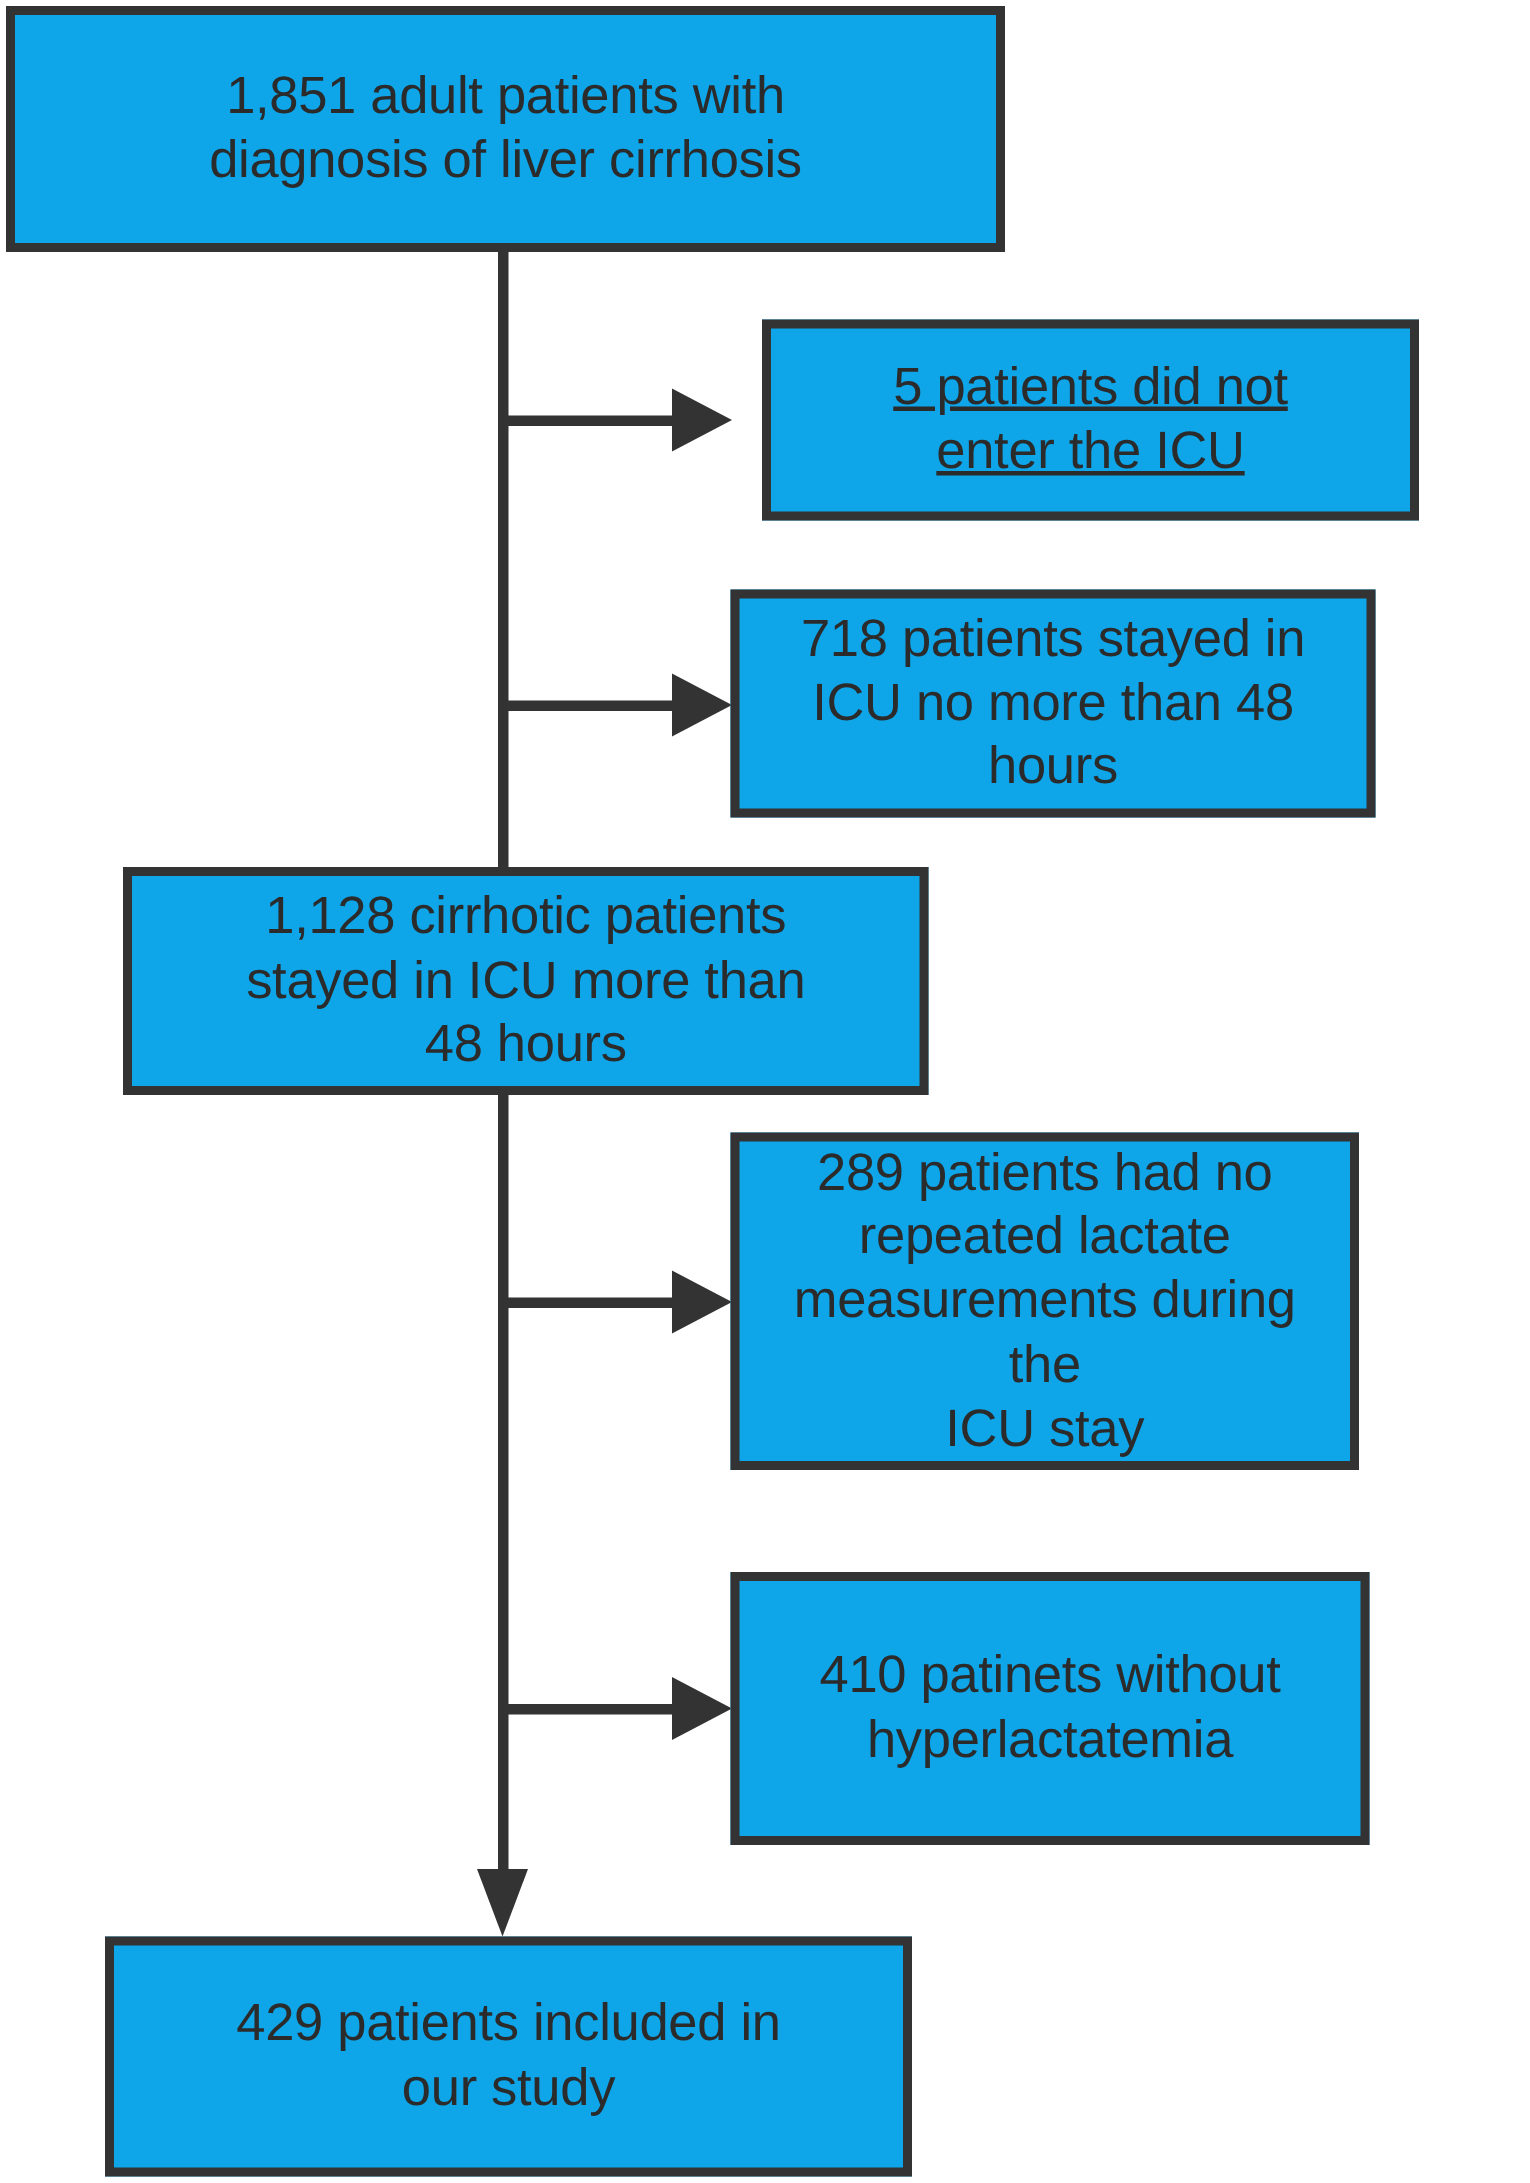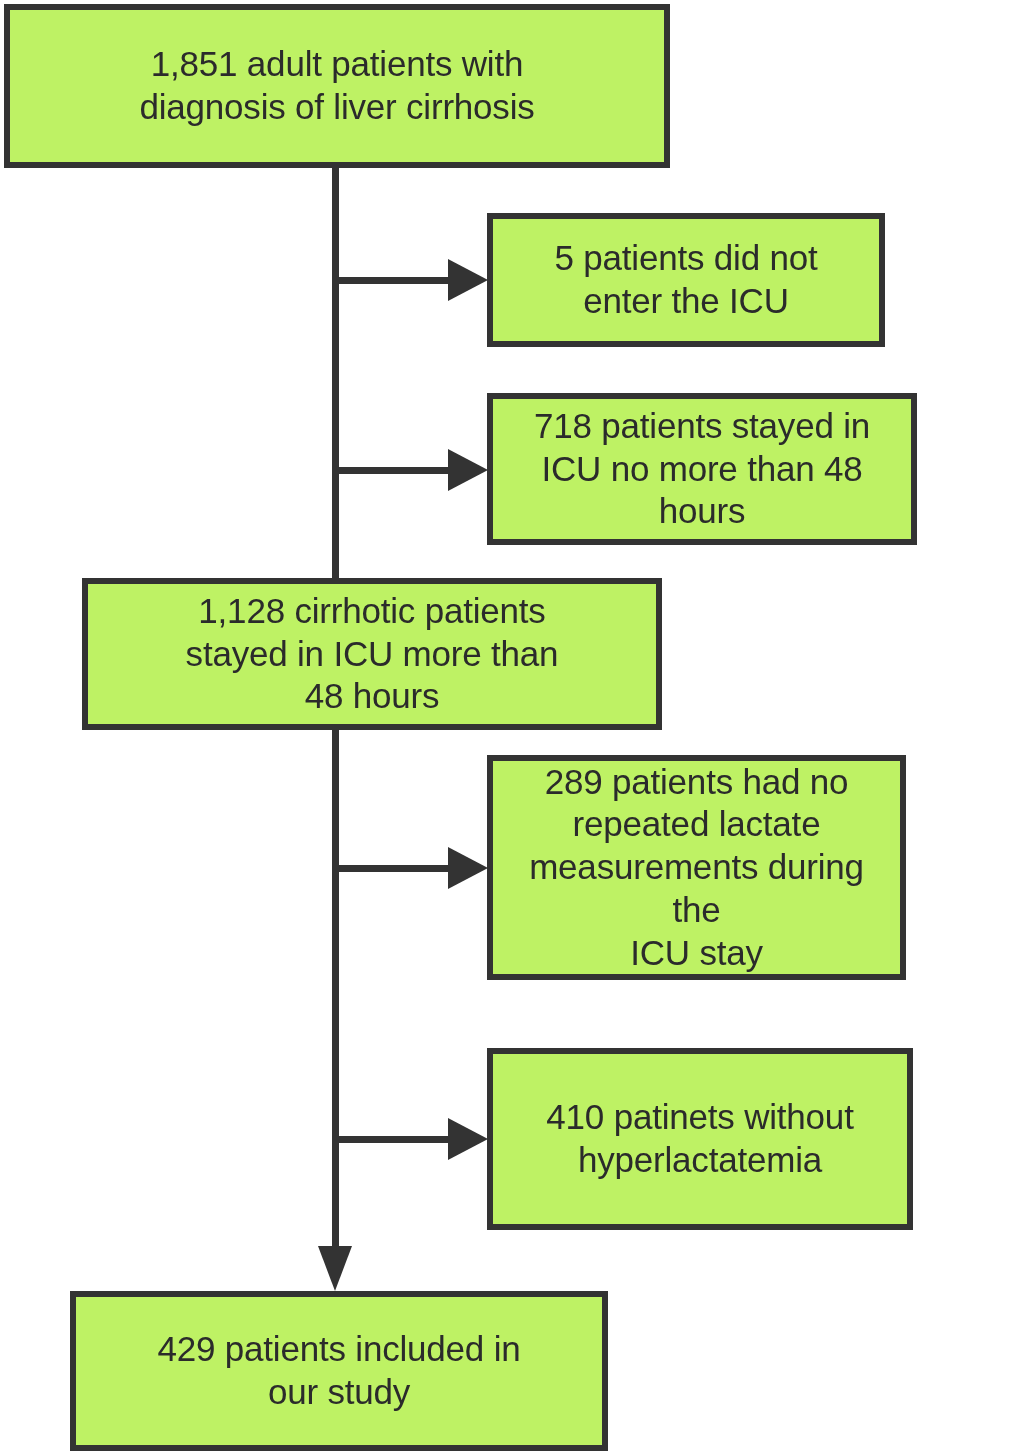--- a/index.html
+++ b/index.html
@@ -14,21 +14,21 @@
   #flow-root {
     position: relative;
     width: 1020px;
     height: 1455px;
     background: #ffffff;
     overflow: hidden;
   }
   .node {
     position: absolute;
     box-sizing: border-box;
-    background: #bef264;
+    background: #0ea5e9;
     border: 6px solid #333333;
     display: flex;
     align-items: center;
     justify-content: center;
     text-align: center;
     color: #2b2b2b;
     z-index: 3;
   }
   .node-text {
     display: block;
@@ -81,35 +81,35 @@
   <div class="conn-v" style="left:332px; top:730px; height:520px;"></div>
 
   <div class="node" style="left:4px; top:4px; width:666px; height:164px;">
     <span class="node-text">1,851 adult patients with
 diagnosis of liver cirrhosis</span>
   </div>
 
   <div class="conn-h" style="left:335px; top:277px; width:115px;"></div>
   <div class="arrow-right" style="left:448px; top:259px;"></div>
 
-  <div class="node" style="left:487px; top:213px; width:398px; height:134px;">
+  <div class="node" style="left:508px; top:213px; width:438px; height:134px;text-decoration:underline;">
     <span class="node-text">5 patients did not
 enter the ICU</span>
   </div>
 
   <div class="conn-h" style="left:335px; top:467px; width:115px;"></div>
   <div class="arrow-right" style="left:448px; top:449px;"></div>
 
   <div class="node" style="left:487px; top:393px; width:430px; height:152px;">
     <span class="node-text">718 patients stayed in
 ICU no more than 48
 hours</span>
   </div>
 
-  <div class="node" style="left:82px; top:578px; width:580px; height:152px;justify-content:center;">
+  <div class="node" style="left:82px; top:578px; width:537px; height:152px;justify-content:center;">
     <span class="node-text">1,128 cirrhotic patients
 stayed in ICU more than
 48 hours</span>
   </div>
 
   <div class="conn-h" style="left:335px; top:865px; width:115px;"></div>
   <div class="arrow-right" style="left:448px; top:847px;"></div>
 
   <div class="node" style="left:487px; top:755px; width:419px; height:225px;">
     <span class="node-text">289 patients had no

